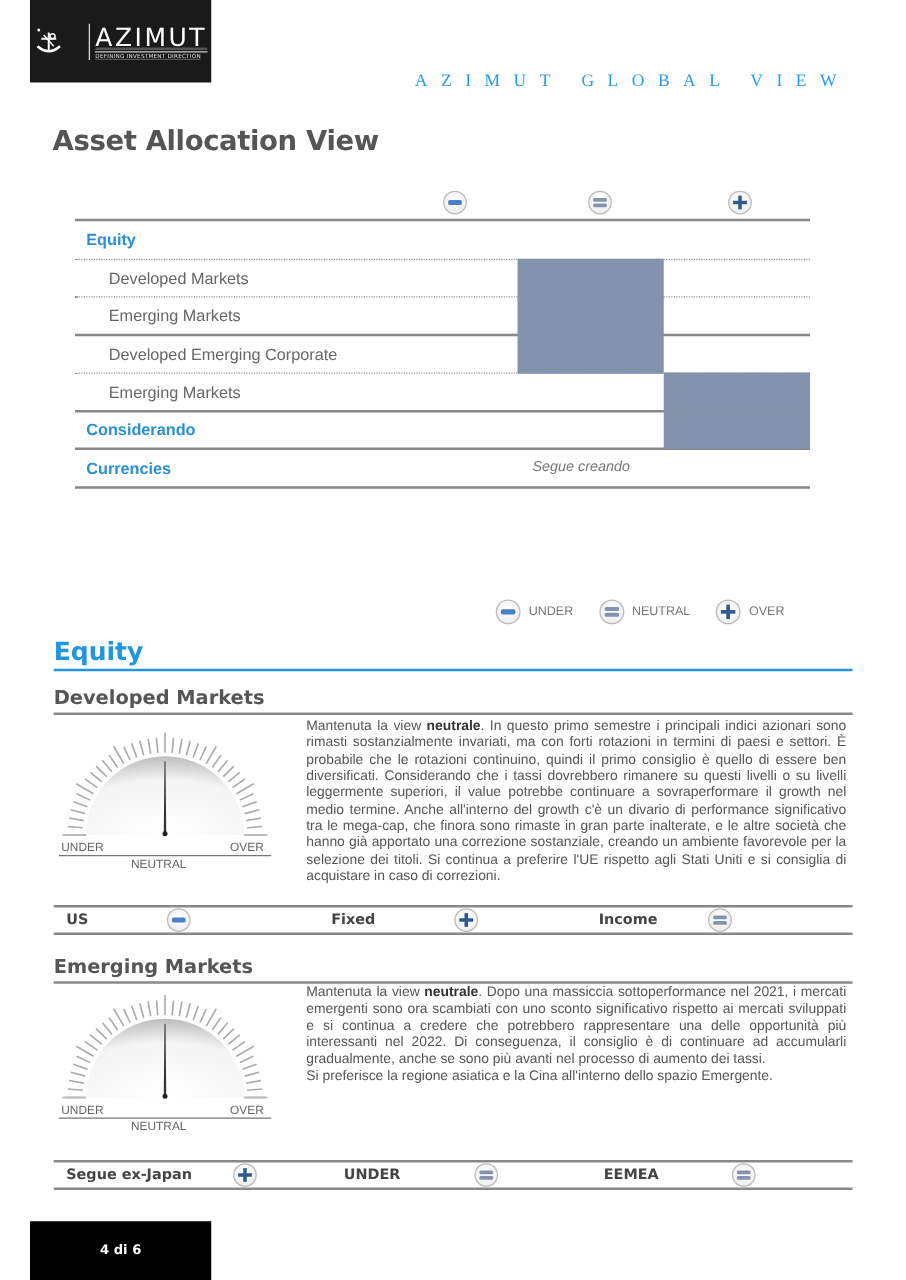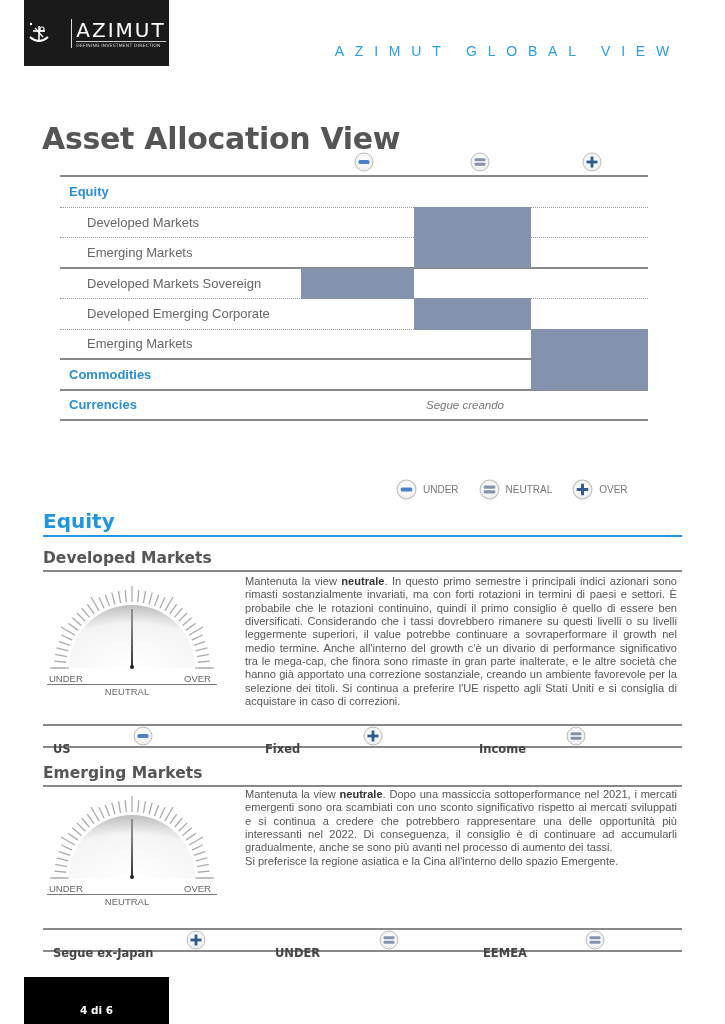--- a/index.html
+++ b/index.html
@@ -1,28 +1,28 @@
 <!DOCTYPE html>
 <html><head>
 <meta charset="utf-8">
 <style>
   * { box-sizing: border-box; margin: 0; padding: 0; }
   html, body { width: 725px; height: 1024px; background: #ffffff; overflow: hidden; }
   body { position: relative; font-family: "DejaVu Sans", sans-serif; color: #555; }
 
   
   .logo { position: absolute; left: 24px; top: 0; width: 145px; height: 66px; background: #1a1a1a; display: flex; align-items: center; justify-content: center; }
-  .logo-inner { display: flex; align-items: center; gap: 20px; }
+  .logo-inner { display: flex; align-items: center; gap: 20px; text-decoration: underline; }
   .logo-mark { width: 24px; height: 24px; }
   .logo-text { display: flex; flex-direction: column; border-left: 1px solid #ddd; padding-left: 4px; }
   .logo-word { color: #fff; font-family: "DejaVu Sans", sans-serif; font-size: 20px; letter-spacing: 2px; line-height: 22px; font-weight: normal; }
   .logo-tag { color: #ddd; font-size: 4.5px; letter-spacing: 0.2px; border-top: 1px solid #ccc; padding-top: 1px; white-space: nowrap; }
-  .brand-title { position: absolute; right: 45px; top: 43px; color: #2b9ee3; font-family: Liberation Sans, sans-serif; font-size: 14px; letter-spacing: 10.8px; }
-
-  .page-title { position: absolute; left: 42px; top: 101px; font-family: "DejaVu Sans", sans-serif; font-weight: bold; font-size: 30px; color: #555; letter-spacing: -0.3px; margin-top: 20px; }
+  .brand-title { position: absolute; right: 45px; top: 58px; color: #2b9ee3; font-family: Liberation Serif, serif; font-size: 14px; letter-spacing: 10.8px; }
+
+  .page-title { position: absolute; left: 42px; top: 101px; font-family: "DejaVu Sans", sans-serif; font-weight: bold; font-size: 22px; color: #555; letter-spacing: -0.3px; }
 
   
   .alloc { position: absolute; left: 60px; top: 148px; width: 588px; }
   .alloc-head { position: relative; height: 29px; border-bottom: 2px solid #888; }
   .head-icon { position: absolute; top: 4px; width: 20px; height: 20px; }
   .alloc-row { position: relative; height: 30.5px; display: flex; align-items: center; }
   .alloc-row.dotted { border-bottom: 1px dotted #999; }
   .alloc-row.solid { border-bottom: 2px solid #888; }
   .alloc-row .lbl { position: relative; z-index: 2; font-family: "Liberation Sans", sans-serif; font-size: 13px; }
   .lbl.cat { color: #2a8fd6; font-weight: bold; padding-left: 9px; }
@@ -48,24 +48,24 @@
   .gauge svg { display: block; }
   .gauge-labels { position: relative; height: 12px; border-bottom: 1px solid #777; font-family: "Liberation Sans", sans-serif; font-size: 9.5px; color: #666; }
   .gauge-labels .u { position: absolute; left: 2px; top: 0; }
   .gauge-labels .o { position: absolute; right: 6px; top: 0; }
   .gauge-neutral { text-align: center; font-family: "Liberation Sans", sans-serif; font-size: 9.5px; color: #666; margin-top: 1px; padding-right: 10px; }
 
   .para { position: absolute; left: 245px; width: 432px; font-family: "Liberation Sans", sans-serif; font-size: 11.1px; line-height: 13.35px; color: #555; text-align: justify; }
   .para b { color: #333; }
 
   .region-row { position: absolute; left: 43px; width: 639px; height: 24px; border-top: 2px solid #888; border-bottom: 2px solid #888; }
-  .region { position: absolute; top: 16px; font-family: "DejaVu Sans", sans-serif; font-weight: bold; font-size: 11.5px; color: #444; }
+  .region { position: absolute; top: 2px; font-family: "DejaVu Sans", sans-serif; font-weight: bold; font-size: 11.5px; color: #444; }
   .region-icon { position: absolute; top: 0px; width: 20px; height: 20px; }
 
-  .footer { position: absolute; left: 24px; top: 977px; width: 145px; height: 47px; background: #000; color: #fff; font-family: "DejaVu Sans", sans-serif; font-weight: bold; font-size: 10.5px; text-align: center; padding-top: 27px; }
+  .footer { position: absolute; left: 24px; top: 977px; width: 145px; height: 47px; background: #000; color: #fff; font-family: "DejaVu Sans", sans-serif; font-weight: bold; font-size: 10.5px; text-align: center; padding-top: 17px; }
 </style>
 </head>
 <body>
 
 <svg width="0" height="0" style="position:absolute">
   <defs>
     <radialGradient id="ring" cx="50%" cy="40%" r="60%">
       <stop offset="0%" stop-color="#ffffff"></stop>
       <stop offset="100%" stop-color="#eeeeee"></stop>
     </radialGradient>
@@ -129,33 +129,29 @@
   </div>
   <div class="alloc-row dotted">
     <span class="lbl sub">Developed Markets</span>
     <div class="bar neutral"></div>
   </div>
   <div class="alloc-row solid">
     <span class="lbl sub">Emerging Markets</span>
     <div class="bar neutral"></div>
   </div>
   <div class="alloc-row dotted">
-    <span class="lbl sub">Developed Markets Sovereign</span>
-    <div class="bar under"></div>
-  </div>
-  <div class="alloc-row dotted">
     <span class="lbl sub">Developed Emerging Corporate</span>
     <div class="bar neutral"></div>
   </div>
   <div class="alloc-row solid">
     <span class="lbl sub">Emerging Markets</span>
     <div class="bar over"></div>
   </div>
   <div class="alloc-row solid">
-    <span class="lbl cat">Commodities</span>
+    <span class="lbl cat">Considerando</span>
     <div class="bar over"></div>
   </div>
   <div class="alloc-row solid">
     <span class="lbl cat">Currencies</span>
     <span class="note">Segue creando</span>
   </div>
 </div>
 
 <div class="legend">
   <div class="legend-item">

